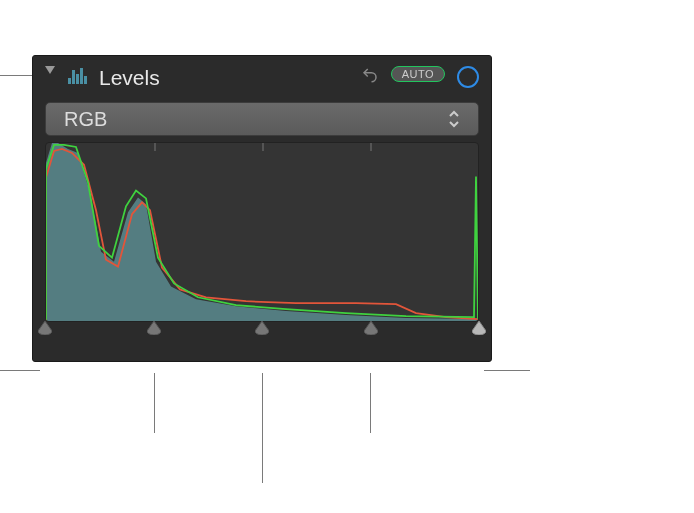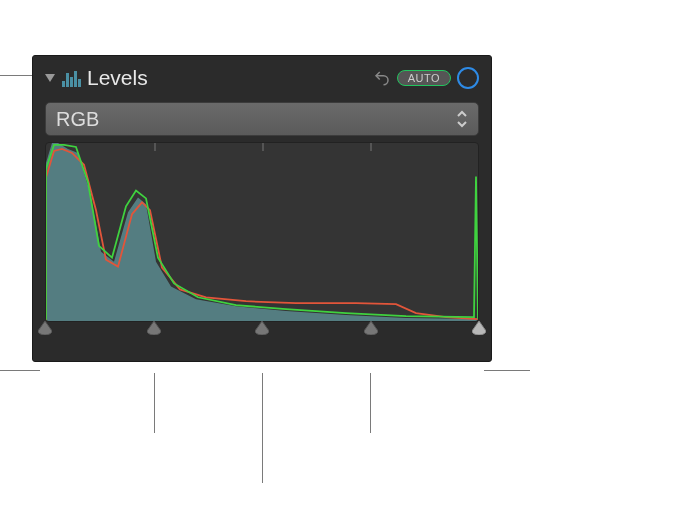--- a/index.html
+++ b/index.html
@@ -16,22 +16,22 @@
       top: 55px;
       width: 460px;
       background: #2b2b2b;
       border: 1px solid #1a1a1a;
       border-radius: 3px;
       padding: 10px 12px 22px 12px;
       color: #ddd;
     }
     .header {
       display: flex;
-      align-items: center;
-      gap: 6px;
+      align-items: flex-start;
+      gap: 12px;
       margin-bottom: 12px;
     }
     .disclosure {
       width: 0; height: 0;
       border-left: 5px solid transparent;
       border-right: 5px solid transparent;
       border-top: 8px solid #999;
       cursor: pointer;
     }
     .levels-icon {
@@ -73,21 +73,21 @@
       border-radius: 50%;
       cursor: pointer;
     }
     .dropdown {
       display: flex;
       align-items: center;
       background: linear-gradient(#6a6a6a,#5a5a5a);
       border: 1px solid #3c3c3c;
       border-radius: 5px;
       height: 34px;
-      padding: 0 10px;
+      padding: 0 18px;
       cursor: pointer;
       margin-bottom: 6px;
     }
     .dropdown-label {
       flex: 1;
       font-size: 20px;
       color: #ddd;
     }
     .dropdown-chevrons {
       width: 12px;

